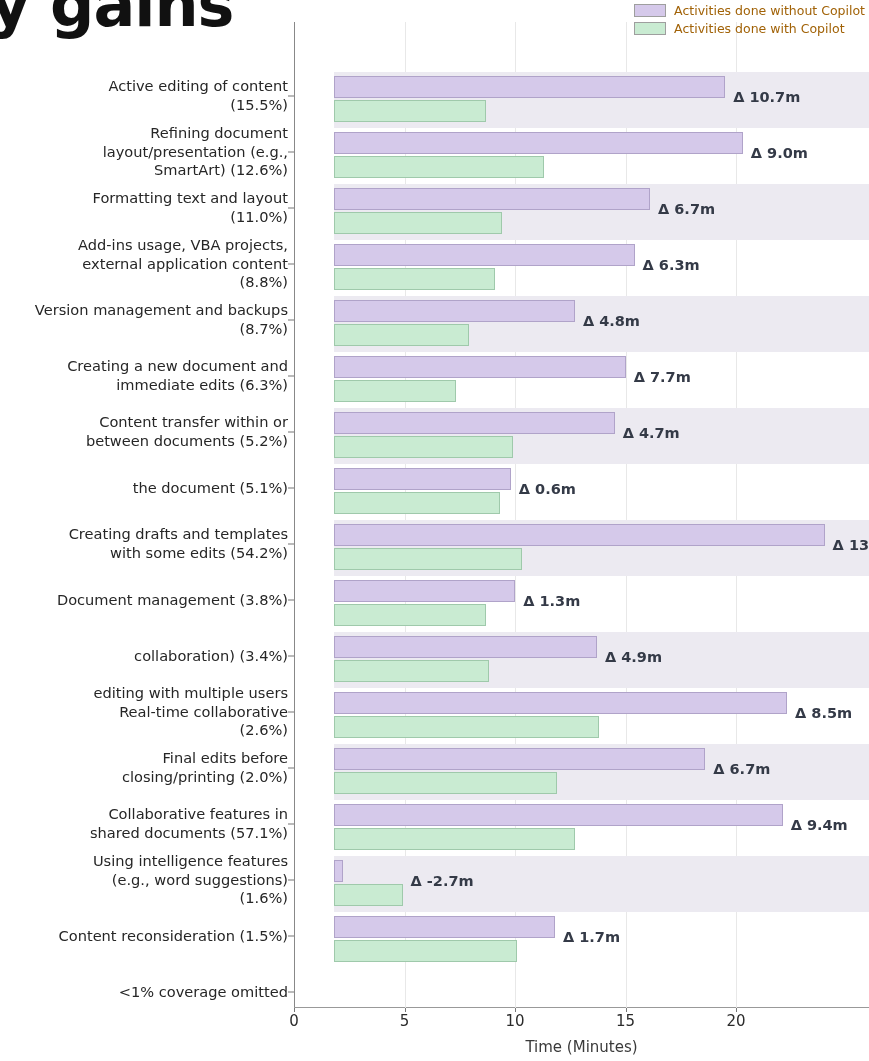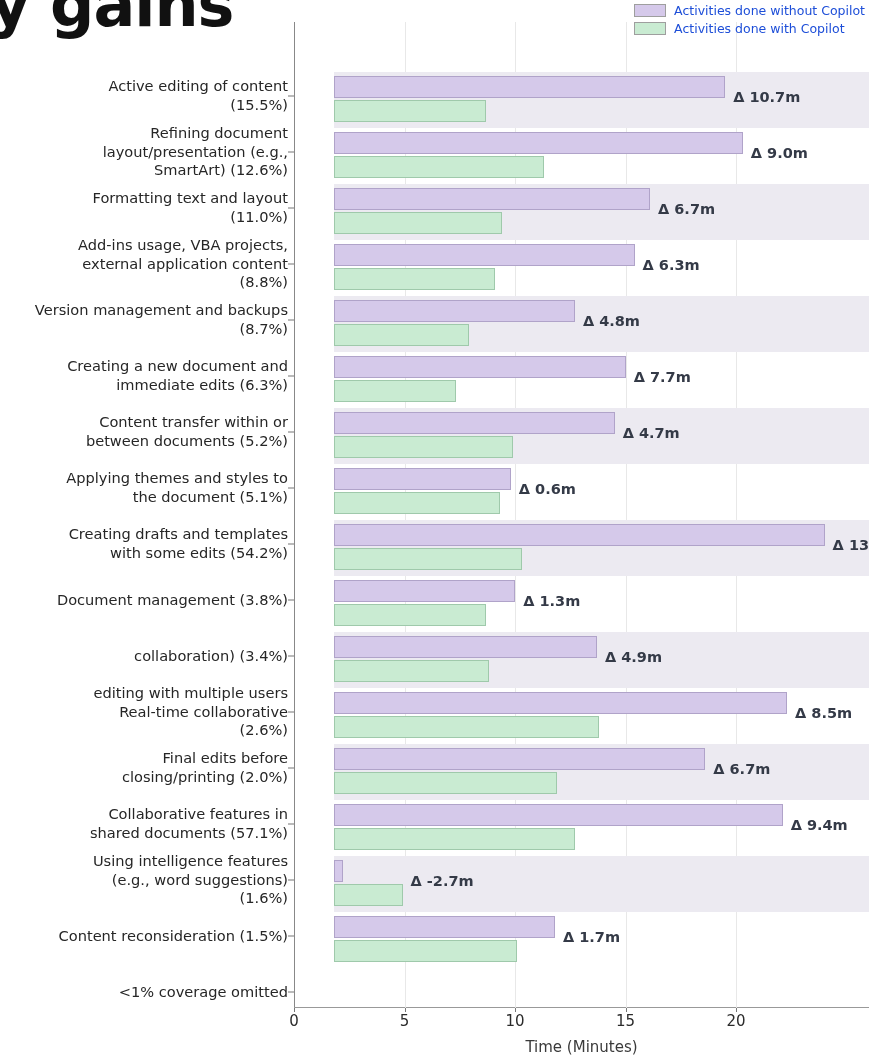--- a/index.html
+++ b/index.html
@@ -33,21 +33,21 @@
     z-index:5;
   }
   .legend-row{display:flex;align-items:center;gap:8px;}
   .legend-swatch{
     width:32px;height:13px;
     border:1px solid #9e9e9e;
     box-sizing:border-box;
   }
   .legend-label{
     font-size:12.5px;
-    color:#1d4ed8;
+    color:#a16207;
     font-family:"DejaVu Sans", sans-serif;
     white-space:nowrap;
   }
 
   
   #plot{
     position:absolute;
     left:294px; top:22px;
     width:575px; height:986px;
   }
@@ -290,21 +290,20 @@
       <div>Creating a new document and</div>
       <div>immediate edits (6.3%)</div>
     </div>
     <div class="ytick-mark" style="top: 354px;"></div>
     <div class="ytick-wrap" style="top: 410px;">
       <div>Content transfer within or</div>
       <div>between documents (5.2%)</div>
     </div>
     <div class="ytick-mark" style="top: 410px;"></div>
     <div class="ytick-wrap" style="top: 466px;">
-      <div>Applying themes and styles to</div>
       <div>the document (5.1%)</div>
     </div>
     <div class="ytick-mark" style="top: 466px;"></div>
     <div class="ytick-wrap" style="top: 522px;">
       <div>Creating drafts and templates</div>
       <div>with some edits (54.2%)</div>
     </div>
     <div class="ytick-mark" style="top: 522px;"></div>
     <div class="ytick-wrap" style="top: 578px;">
       <div>Document management (3.8%)</div>

